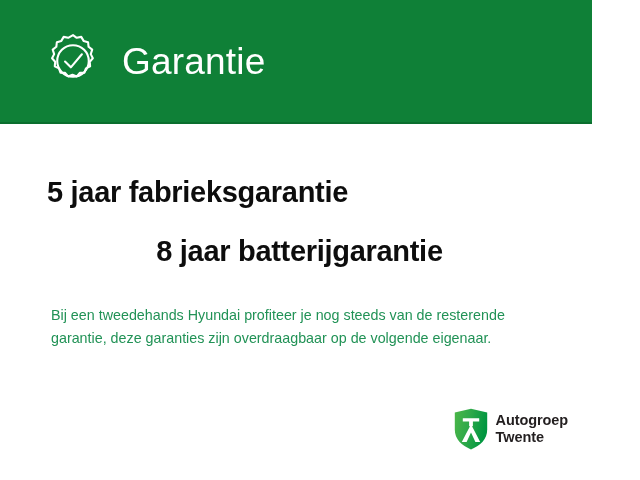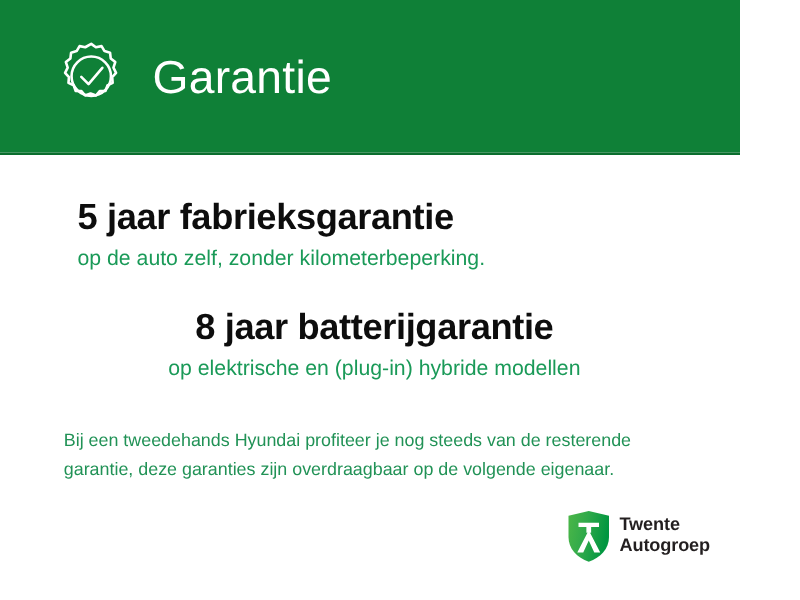--- a/index.html
+++ b/index.html
@@ -52,21 +52,21 @@
   }
 
   
   .content {
     padding: 0 40px 0 47px;
     box-sizing: border-box;
   }
   .block {
     margin: 0;
   }
-  .block-1 { padding-top: 34px; margin-left: 15px; }
+  .block-1 { padding-top: 52px; }
   .block-2 { padding-top: 27px; text-align: center; }
 
   .block-heading {
     font-size: 29px;
     font-weight: bold;
     color: #0d0d0d;
     line-height: 1.12;
     letter-spacing: -0.3px;
     margin: 0;
     white-space: nowrap;
@@ -131,26 +131,24 @@
       </svg>
     </span>
     <div class="header-title">Garantie</div>
   </div>
   <div class="header-rule"></div>
 
   <div class="content">
 
     <div class="block block-1">
       <p class="block-heading">5 jaar fabrieksgarantie</p>
-      <p class="block-sub">op de auto zelf, zonder kilometerbeperking.</p>
     </div>
 
     <div class="block block-2">
       <p class="block-heading">8 jaar batterijgarantie</p>
-      <p class="block-sub">op elektrische en (plug-in) hybride modellen</p>
     </div>
 
     <p class="note">Bij een tweedehands Hyundai profiteer je nog steeds van de resterende garantie, deze garanties zijn overdraagbaar op de volgende eigenaar.</p>
   </div>
 
   <div class="logo">
     <span>
       <svg class="logo-shield" viewBox="0 0 34 42">
         <defs>
           <linearGradient id="shieldGrad" x1="0" y1="0" x2="1" y2="0.25">
@@ -158,18 +156,18 @@
             <stop offset="48%" stop-color="#2fa94a"></stop>
             <stop offset="100%" stop-color="#009640"></stop>
           </linearGradient>
         </defs>
         <path d="M17 0.8 L33.2 4.6 V21.6 C33.2 31.2 26.4 38.0 17 41.4 C7.6 38.0 0.8 31.2 0.8 21.6 V4.6 Z" fill="url(#shieldGrad)"></path>
         <path d="M8.8 10.2 H25.2 V13.6 H18.9 V18.2 H15.1 V13.6 H8.8 Z" fill="#ffffff"></path>
         <path d="M17 16.2 L26.2 34.0 H21.4 L17 24.4 L12.6 34.0 H7.8 Z" fill="#ffffff"></path>
       </svg>
     </span>
     <div class="logo-wordmark">
+      <span>Autogroep</span>
       <span>Twente</span>
-      <span>Autogroep</span>
     </div>
   </div>
 
 </div>
 
 </body></html>

